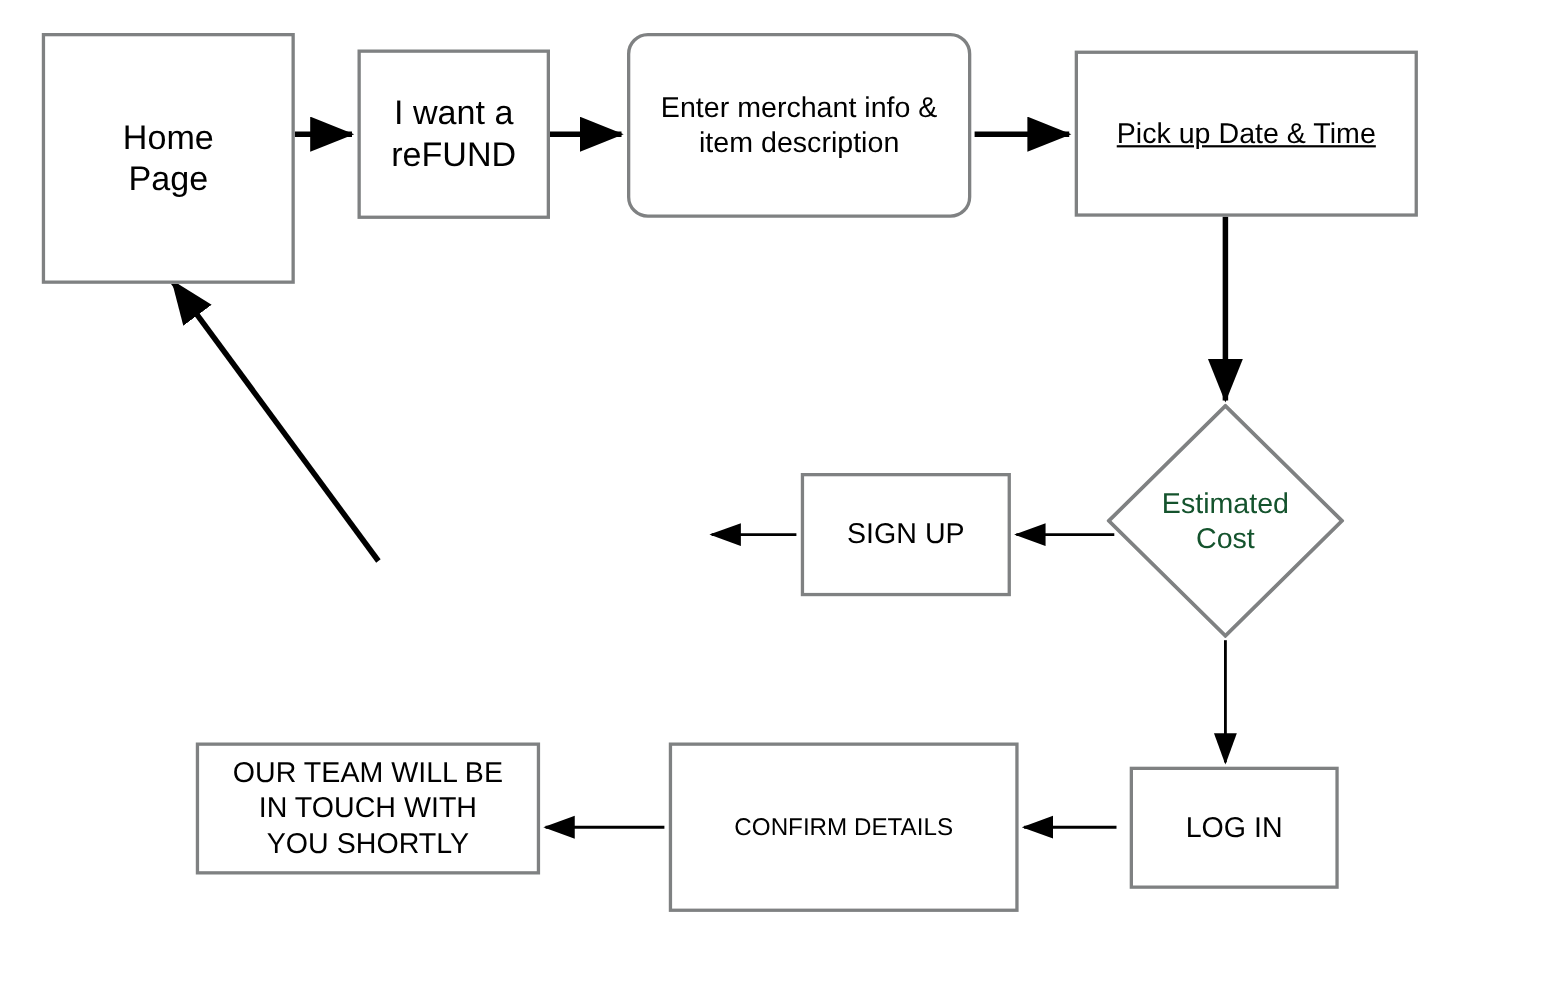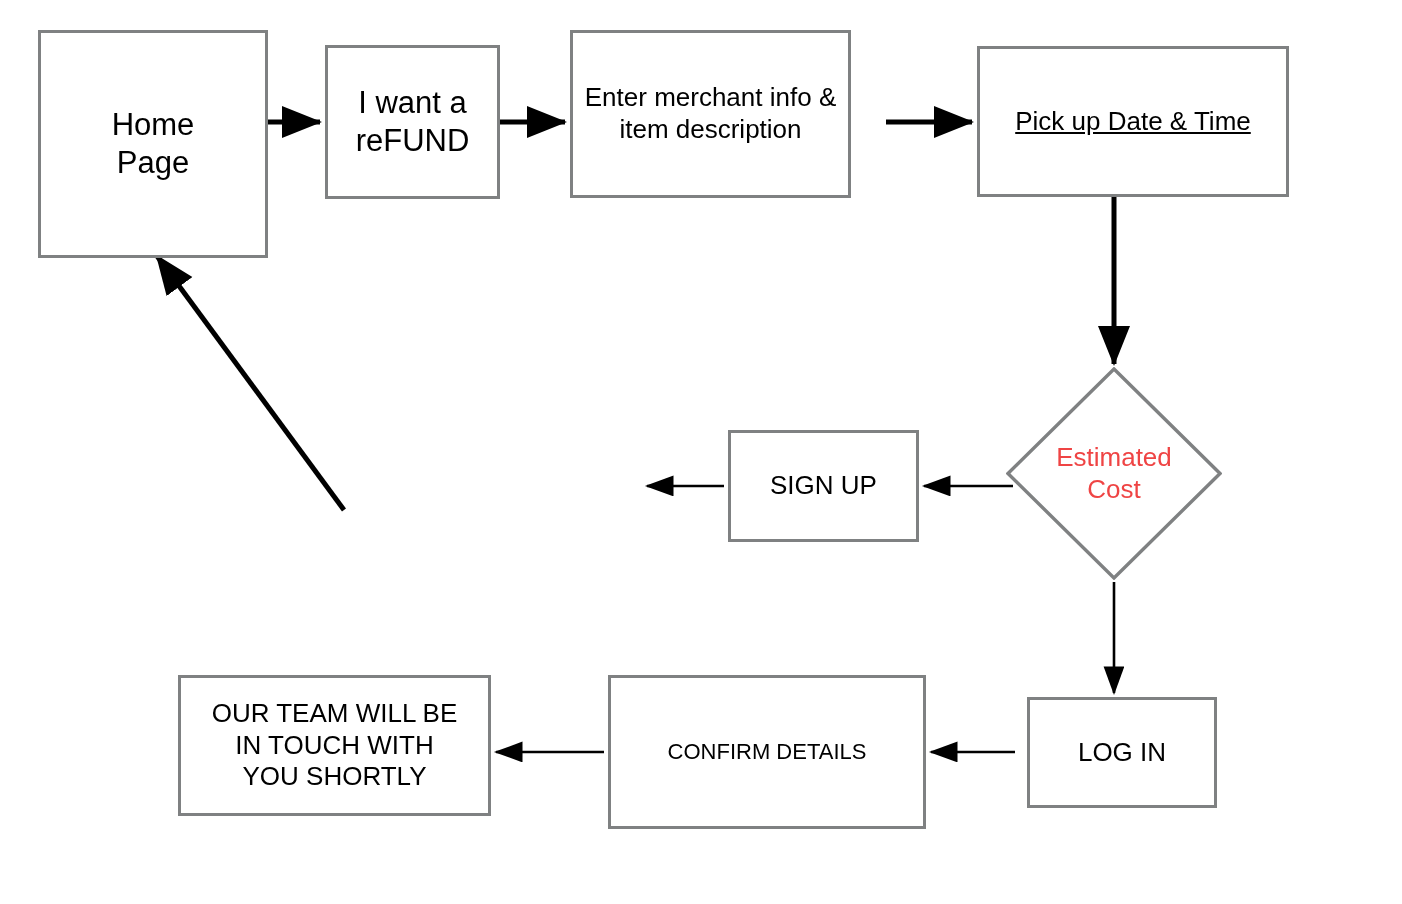--- a/index.html
+++ b/index.html
@@ -32,27 +32,27 @@
     z-index: 3;
   }
   .node .label {
     display: block;
     white-space: pre-line;
     padding: 0 6px;
   }
   
   #node-home      { left: 38px;  top: 30px;  width: 230px; height: 228px; font-size: 31px; }
   #node-refund    { left: 325px; top: 45px;  width: 175px; height: 154px; font-size: 31px; }
-  #node-merchant  { left: 570px; top: 30px;  width: 281px; height: 168px; font-size: 26px; }
+  #node-merchant  { left: 570px; top: 30px;  width: 313px; height: 168px; font-size: 26px; border-radius: 19px; }
   #node-pickup    { left: 977px; top: 46px;  width: 312px; height: 151px; font-size: 26px; text-decoration: underline; }
   #node-signup    { left: 728px; top: 430px; width: 191px; height: 112px; font-size: 26px; justify-content: center; }
   #node-fill      { left: 327px; top: 409px; width: 315px; height: 152px; font-size: 26px; }
   #node-login     { left: 1027px;top: 697px; width: 190px; height: 111px; font-size: 26px; }
   #node-confirm   { left: 608px; top: 675px; width: 318px; height: 154px; font-size: 22px; }
-  #node-team      { left: 178px; top: 675px; width: 313px; height: 141px; font-size: 26px; }
+  #node-team      { left: 178px; top: 675px; width: 313px; height: 120px; font-size: 26px; }
 
   
   #node-cost {
     position: absolute;
     left: 1006px;
     top: 367px;
     width: 216px;
     height: 213px;
     z-index: 3;
   }
@@ -61,21 +61,21 @@
     inset: 0;
   }
   #node-cost .diamond-label {
     position: absolute;
     inset: 0;
     display: flex;
     align-items: center;
     justify-content: center;
     text-align: center;
     font-size: 26px;
-    color: #ef4444;
+    color: #14532d;
     line-height: 1.22;
     white-space: pre-line;
   }
 
   
   #edges {
     position: absolute;
     left: 0;
     top: 0;
     width: 1402px;

